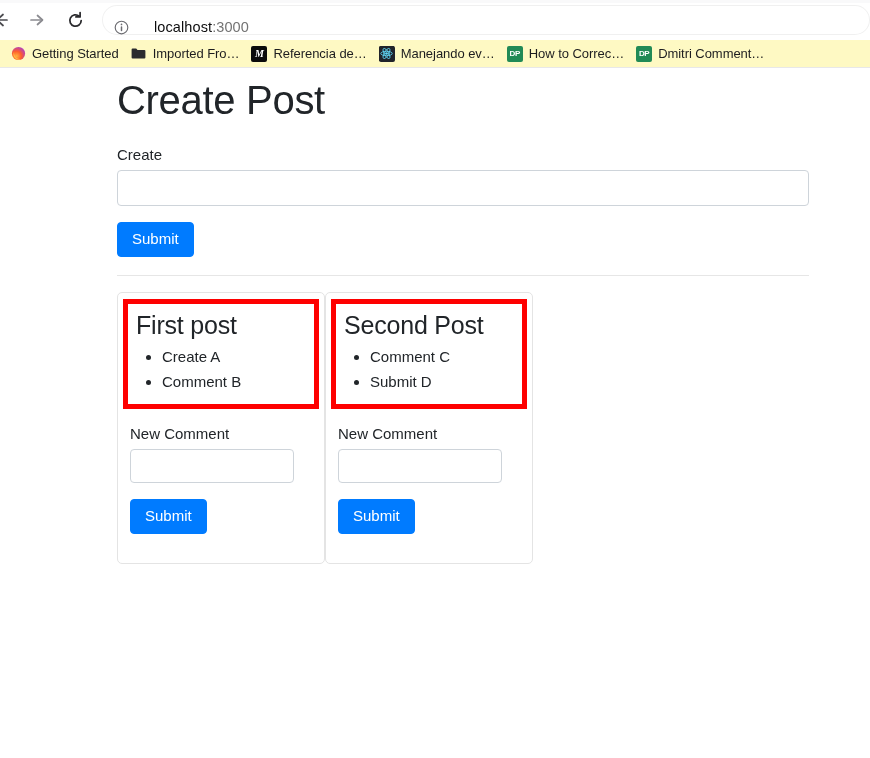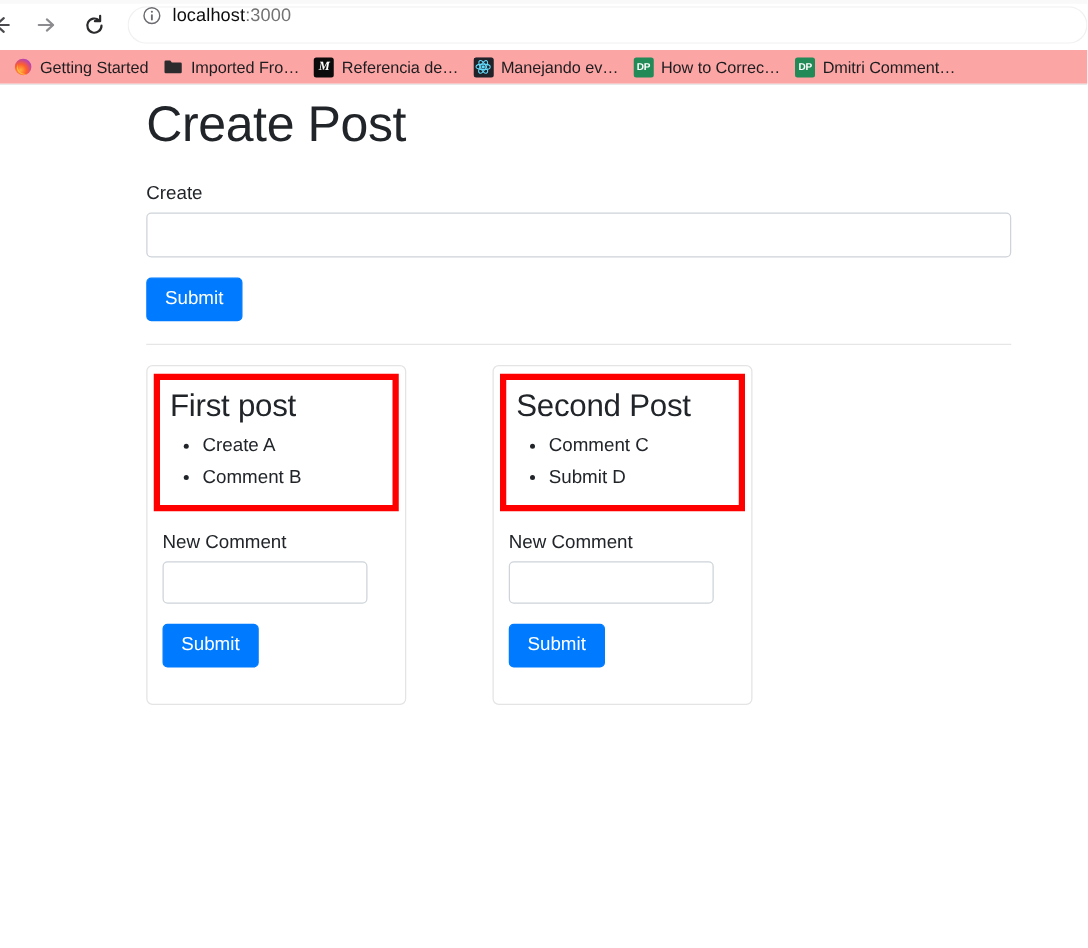--- a/index.html
+++ b/index.html
@@ -52,40 +52,41 @@
   #reload-button { margin-left: 4px; }
 
   #url-bar {
     flex: 1 1 auto;
     height: 30px;
     margin-left: 10px;
     margin-right: 0;
     background: #ffffff;
     border-radius: 15px;
     display: flex;
-    align-items: flex-start;
+    align-items: flex-end;
     padding: 0 12px;
     box-shadow: 0 0 0 1px rgba(0,0,0,0.06) inset;
+    gap: 16px;
   }
   #identity-icon { flex: 0 0 auto; margin-right: 9px; display:block; }
   #url-text {
     font-size: 14.5px;
     color: #0c0c0d;
     letter-spacing: 0.1px;
     white-space: nowrap;
   }
   #url-text .port { color: #737373; }
 
   
   #bookmarks-bar {
     height: 27px;
     display: flex;
     align-items: center;
     padding-left: 4px;
-    background: #fca5a5;
+    background: #fef9c3;
     overflow: hidden;
     white-space: nowrap;
   }
   .bookmark-item {
     display: flex;
     align-items: center;
     height: 22px;
     padding: 0 6px;
     border-radius: 3px;
     flex: 0 0 auto;
@@ -214,21 +215,20 @@
     flex-wrap: wrap;
     width: 692px;
     margin-top: 16px;
   }
   .post-card {
     width: 208px;
     border: 1px solid #e4e4e4;
     border-radius: 5px;
     background: #ffffff;
     padding: 10px 12px 14px 12px;
-    margin-right: 69px;
     margin-bottom: 16px;
     min-height: 272px;
   }
   .post-card.last { margin-right: 0; }
 
   
   .post-highlight {
     border: 5px solid #fe0000;
     padding: 6px 8px 10px 8px;
     margin: -4px -7px 0 -7px;

